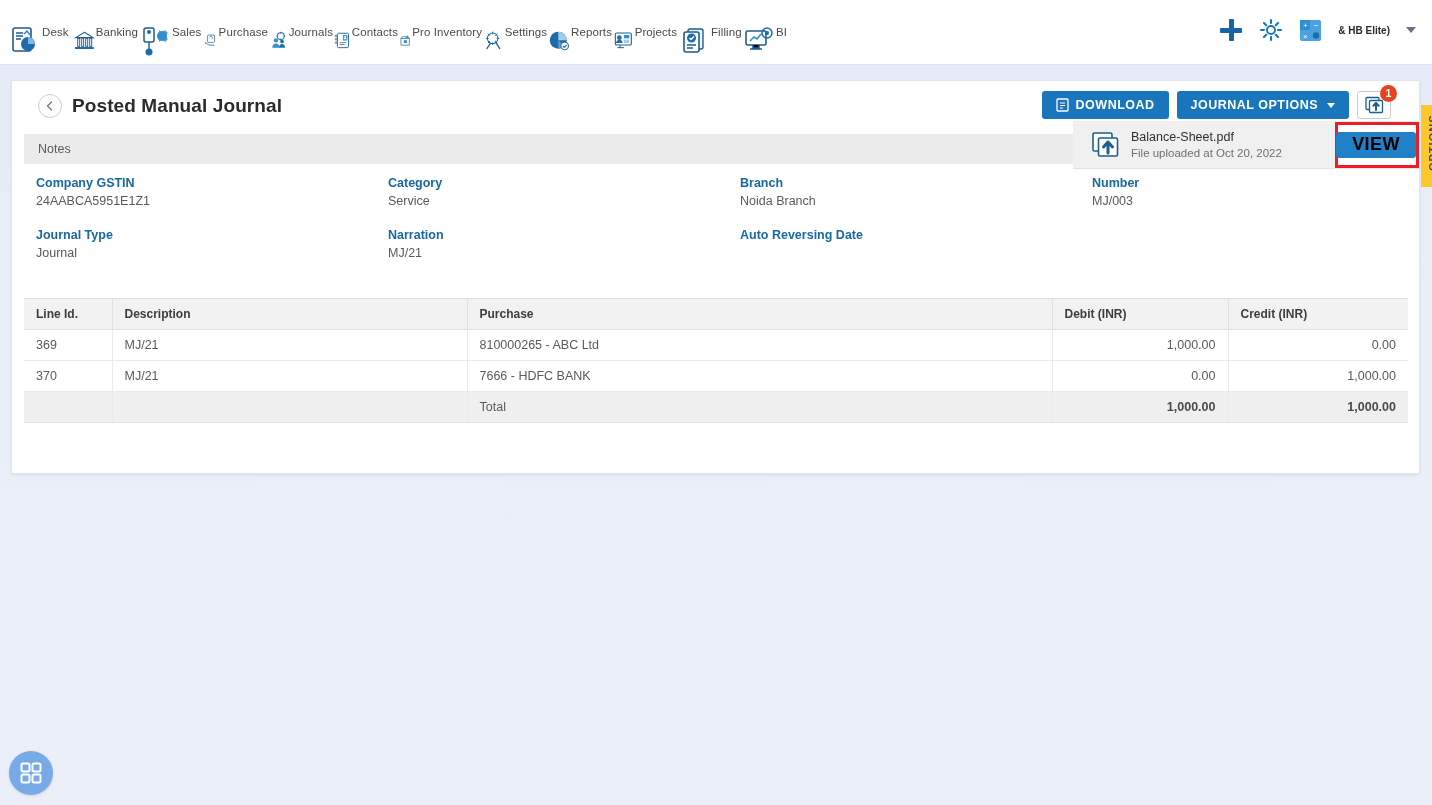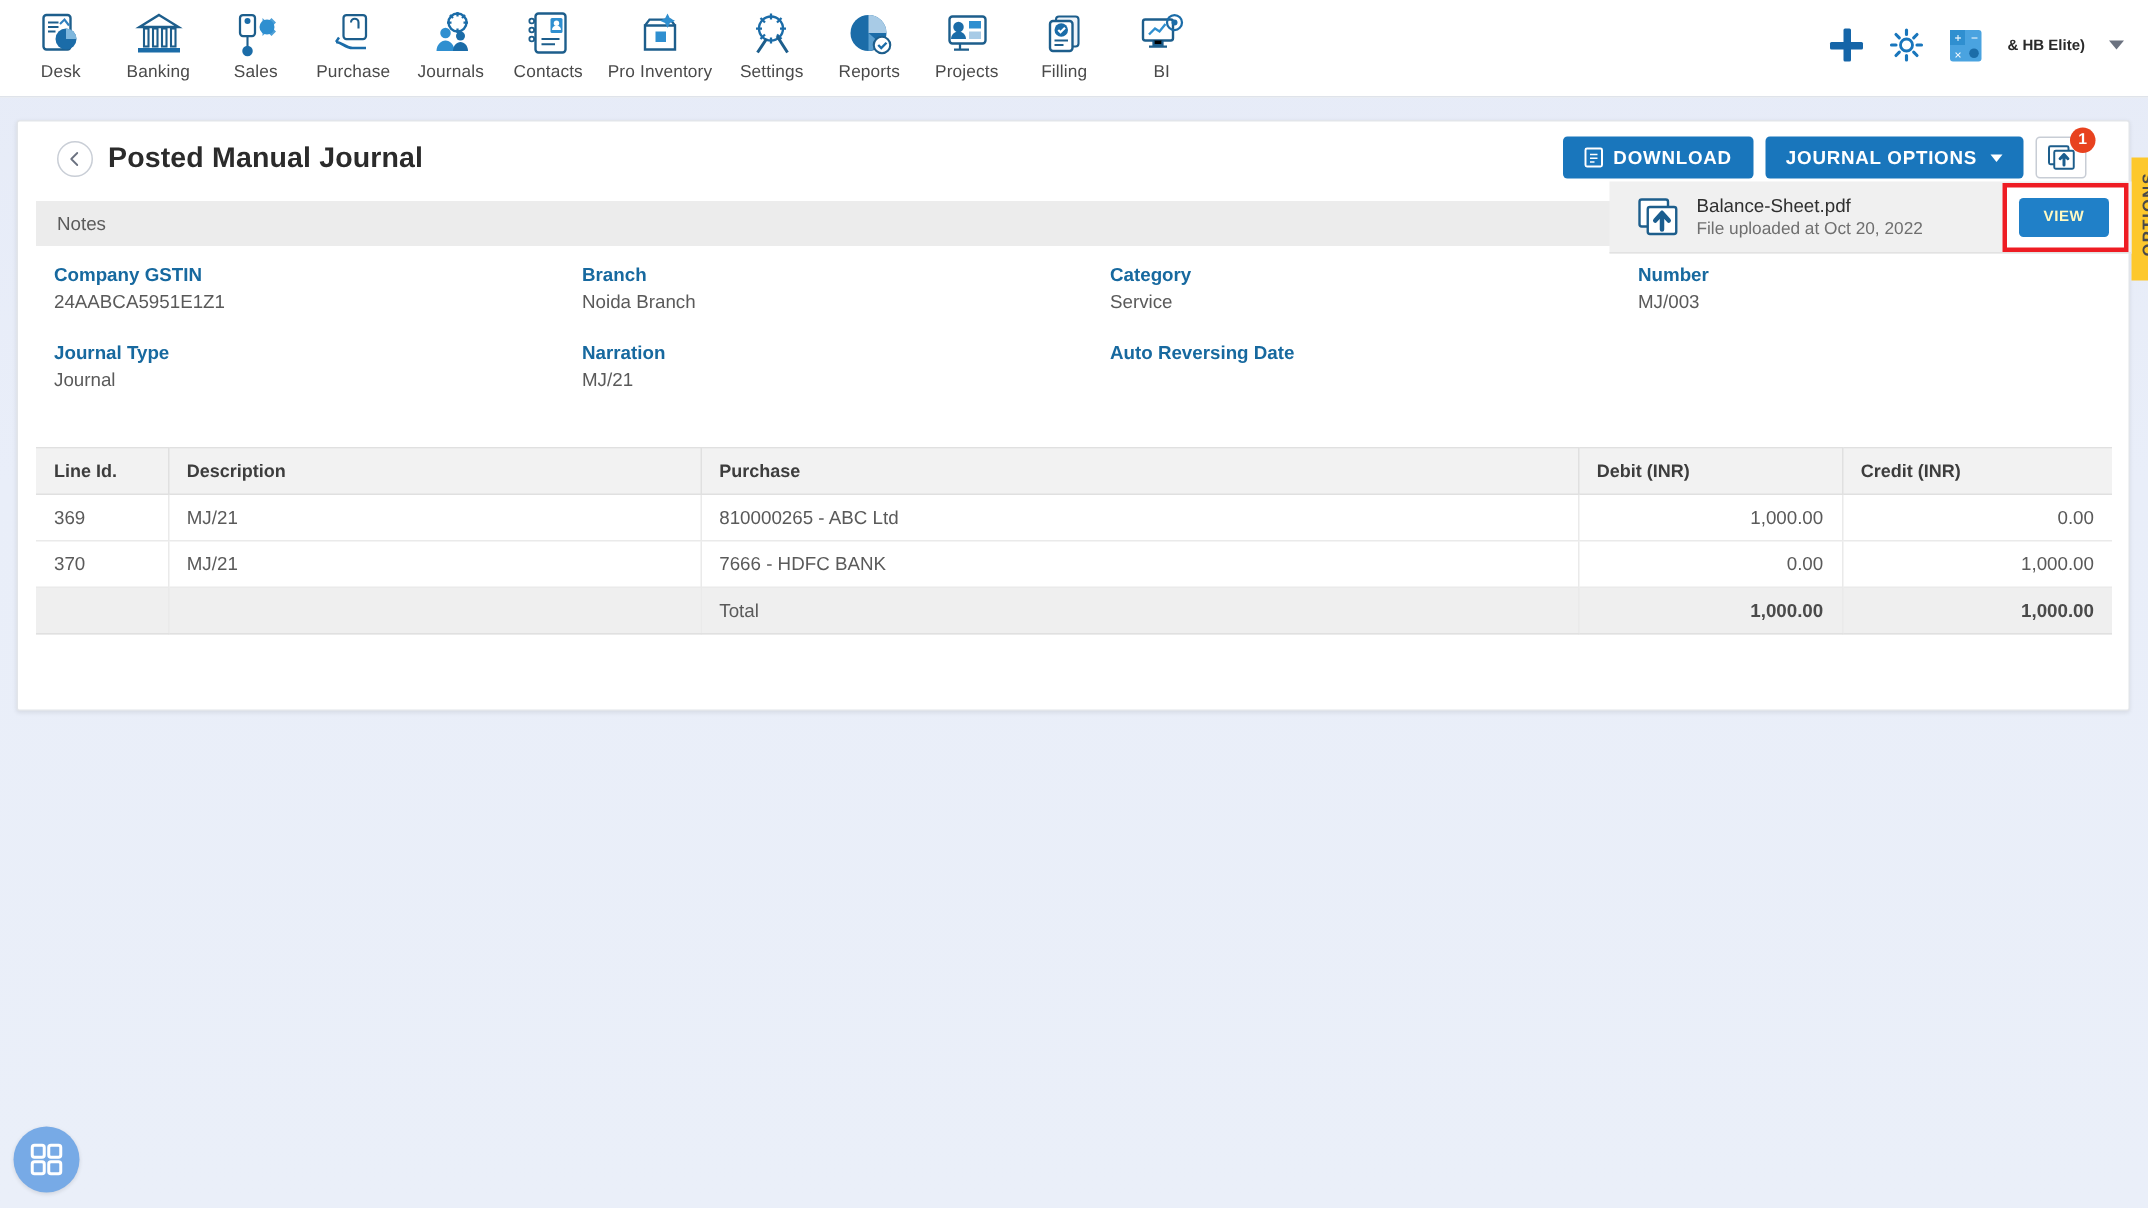--- a/index.html
+++ b/index.html
@@ -18,22 +18,22 @@
   .topnav {
     position: absolute; left: 0; top: 0;
     width: 1432px; height: 65px;
     background: #ffffff;
     border-bottom: 1px solid #dfe3ea;
     display: flex; align-items: flex-start;
   }
   .nav-items { display: flex; align-items: flex-start; padding-left: 8px; }
   .nav-item {
     width: 65px;
-    display: flex; flex-direction: column; align-items: center;
-    padding-top: 6px; cursor: pointer;
+    display: flex; flex-direction: row; 
+    padding-top: 24px; cursor: pointer;
   }
   .nav-item .ic { width: 34px; height: 34px; display:block; }
   .nav-item .lbl {
     font-size: 11.5px; color: #4a4a4a; margin-top: 2px;
     white-space: nowrap; letter-spacing: .1px;
   }
   .nav-item.wide { width: 84px; }
 
   .nav-right {
     margin-left: auto; display: flex; align-items: center;
@@ -147,23 +147,23 @@
     width: 70px; height: 42px;
     display: flex; align-items: center; justify-content: center;
   }
   .view-highlight {
     position: absolute; left: -6px; top: -2px;
     width: 84px; height: 46px;
     border: 3px solid #ee1c23; background: #fff;
   }
   .btn-view {
     position: relative; z-index: 2;
-    background: #2080c8; color: #fef9c3;
+    background: #2080c8; color: #000000;
     height: 26px; padding: 0 16px; border-radius: 3px;
-    font-size: 10px; font-weight: bold; letter-spacing: .4px;
+    font-size: 18px; font-weight: bold; letter-spacing: .4px;
   }
 
   
   .status-strip {
     position: absolute; left: 12px; top: 53px;
     width: 1385px; height: 30px;
     background: #ececec;
     display: flex; align-items: center;
     padding-left: 14px;
     font-size: 12.5px; color: #5b5b5b;
@@ -477,26 +477,26 @@
   <div class="options-tab">
     <span>OPTIONS</span>
   </div>
 
   <div class="fields">
     <div class="field">
       <div class="f-label">Company GSTIN</div>
       <div class="f-value">24AABCA5951E1Z1</div>
     </div>
     <div class="field">
+      <div class="f-label">Category</div>
+      <div class="f-value">Service</div>
+    </div>
+    <div class="field">
       <div class="f-label">Branch</div>
       <div class="f-value">Noida Branch</div>
-    </div>
-    <div class="field">
-      <div class="f-label">Category</div>
-      <div class="f-value">Service</div>
     </div>
     <div class="field">
       <div class="f-label">Number</div>
       <div class="f-value">MJ/003</div>
     </div>
 
     <div class="field">
       <div class="f-label">Journal Type</div>
       <div class="f-value">Journal</div>
     </div>

